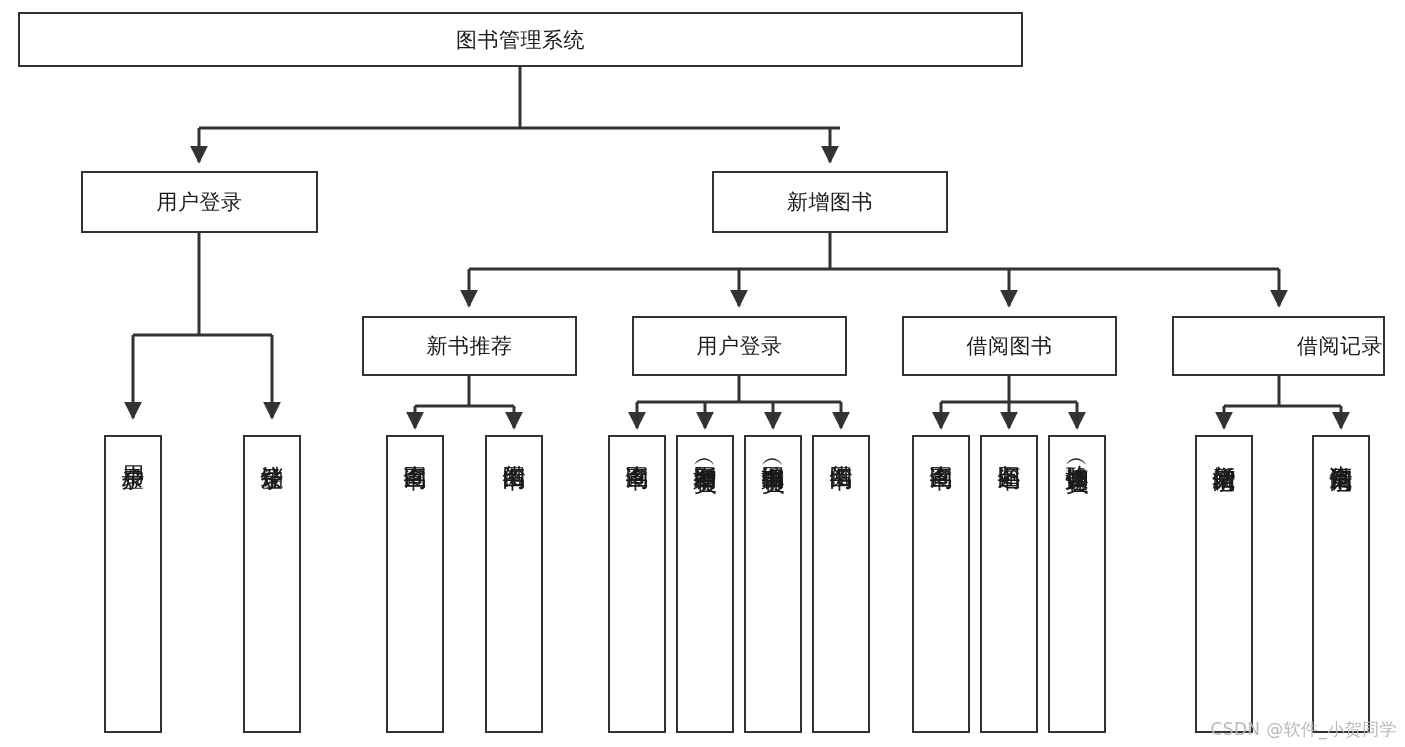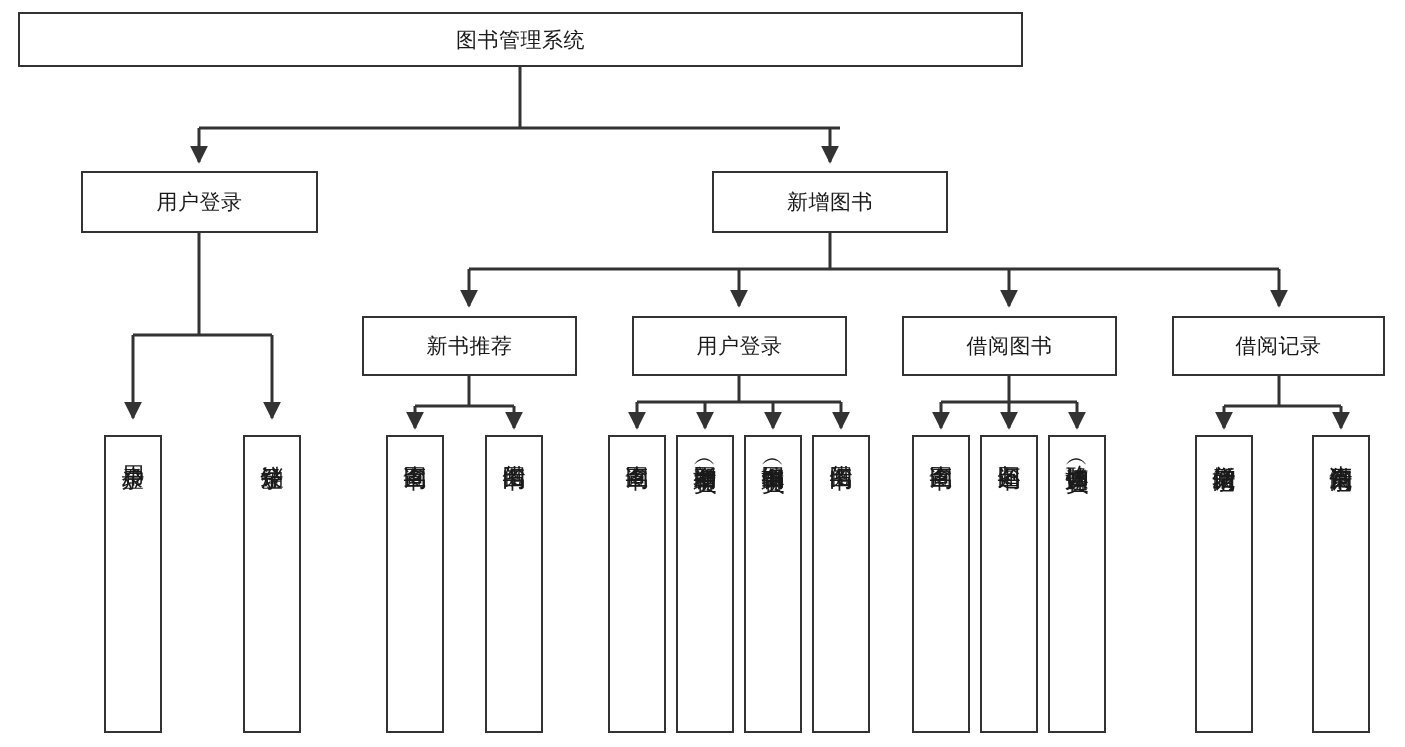--- a/index.html
+++ b/index.html
@@ -134,21 +134,21 @@
 
   <div class="node h" style="left:362px; top:316px; width:215px; height:60px;">
     <span class="htext">新书推荐</span>
   </div>
   <div class="node h" style="left:632px; top:316px; width:215px; height:60px;">
     <span class="htext">用户登录</span>
   </div>
   <div class="node h" style="left:902px; top:316px; width:215px; height:60px;">
     <span class="htext">借阅图书</span>
   </div>
-  <div class="node h" style="left:1172px; top:316px; width:213px; height:60px;">
+  <div class="node h" style="left:1172px; top:316px; width:213px; height:60px;justify-content:flex-end;">
     <span class="htext">借阅记录</span>
   </div>
 
   <div class="node v" style="left:104px; top:435px; width:58px; height:298px;">
     <span class="vtext">用户登录</span>
   </div>
   <div class="node v" style="left:243px; top:435px; width:58px; height:298px;">
     <span class="vtext">注销登录</span>
   </div>
 
@@ -182,14 +182,15 @@
     <span class="vtext">确认归还（管理员）</span>
   </div>
 
   <div class="node v" style="left:1195px; top:435px; width:58px; height:298px;">
     <span class="vtext">新增借阅记录</span>
   </div>
   <div class="node v" style="left:1312px; top:435px; width:58px; height:298px;">
     <span class="vtext">查询借阅记录</span>
   </div>
 
+  <div id="watermark">CSDN @软件_小贺同学</div>
 
 </div>
 
 </body></html>

